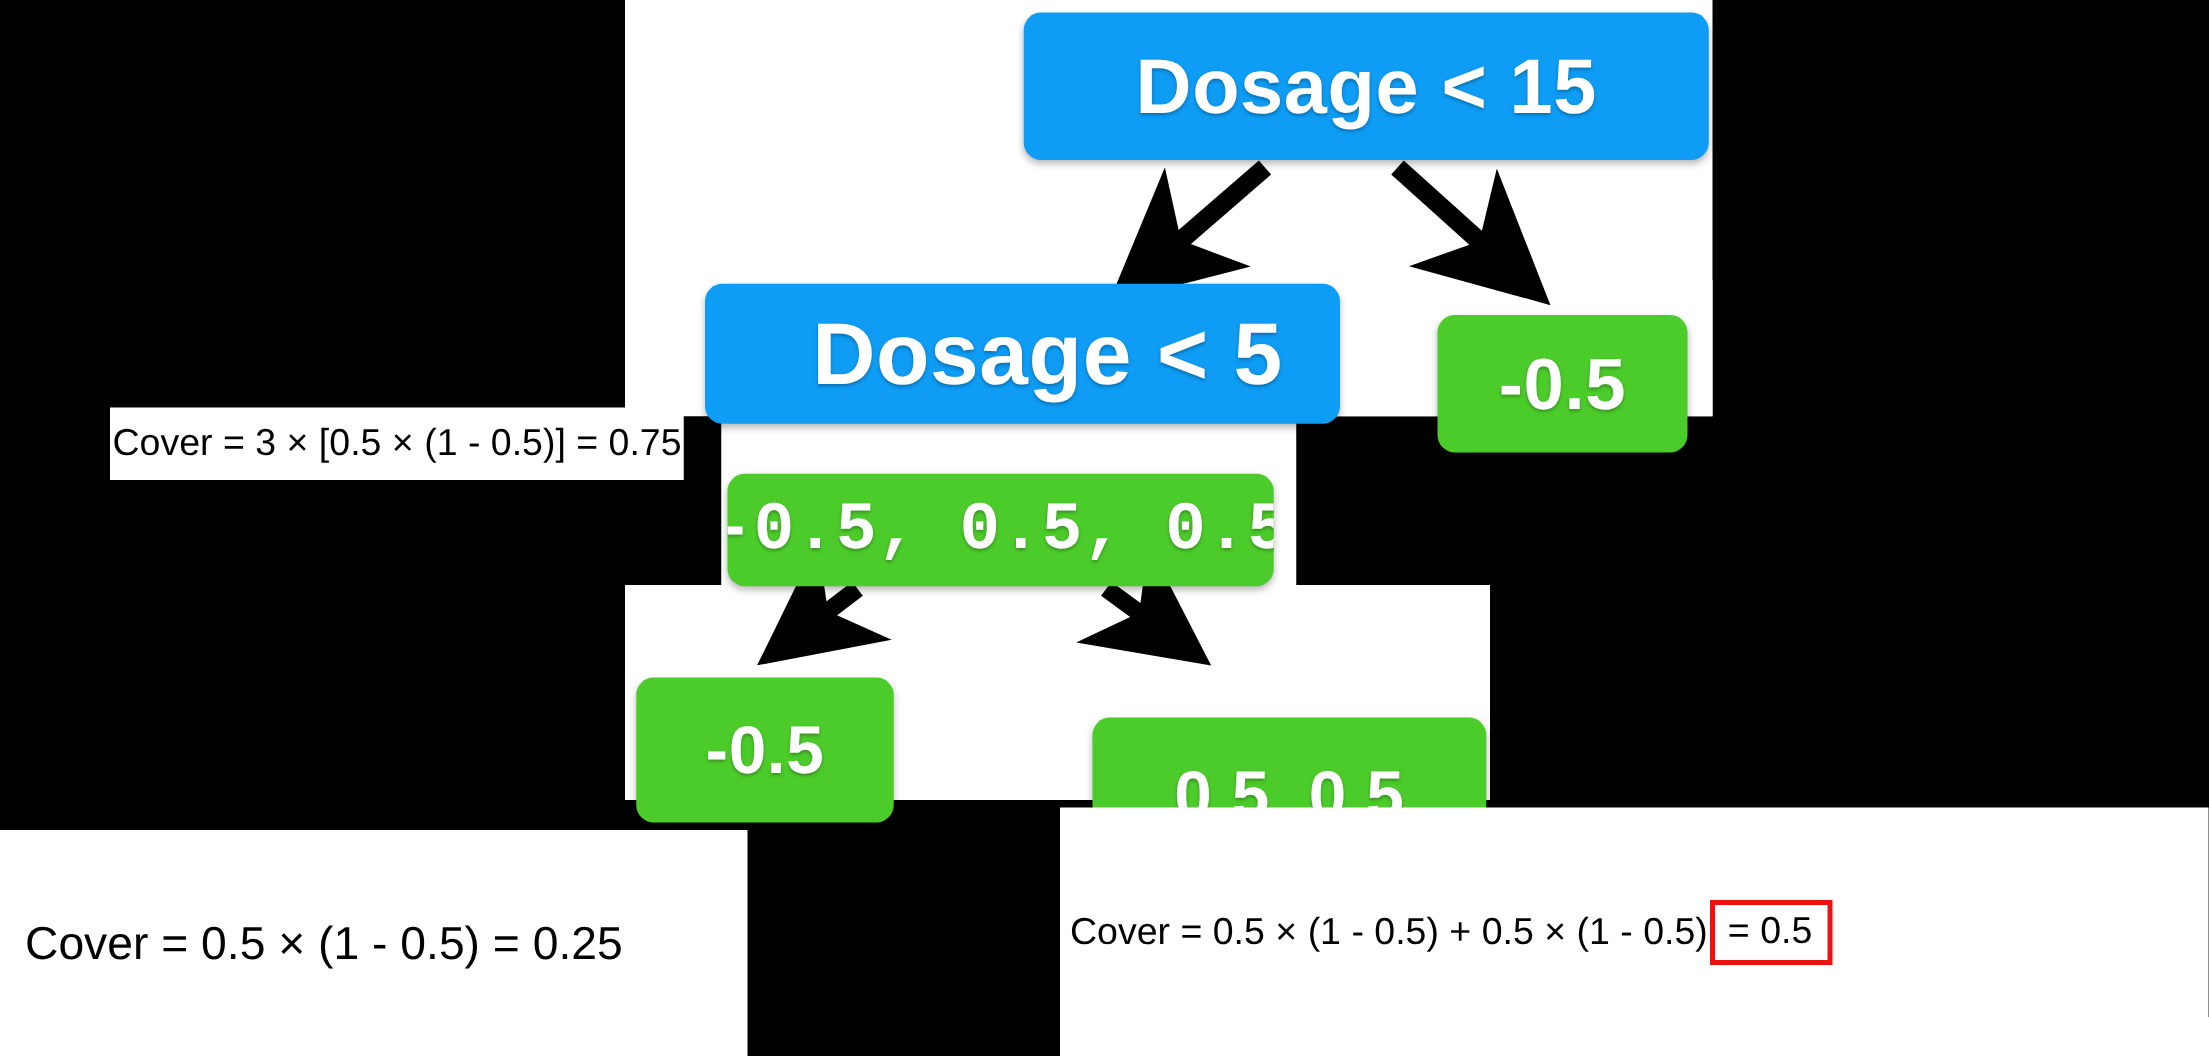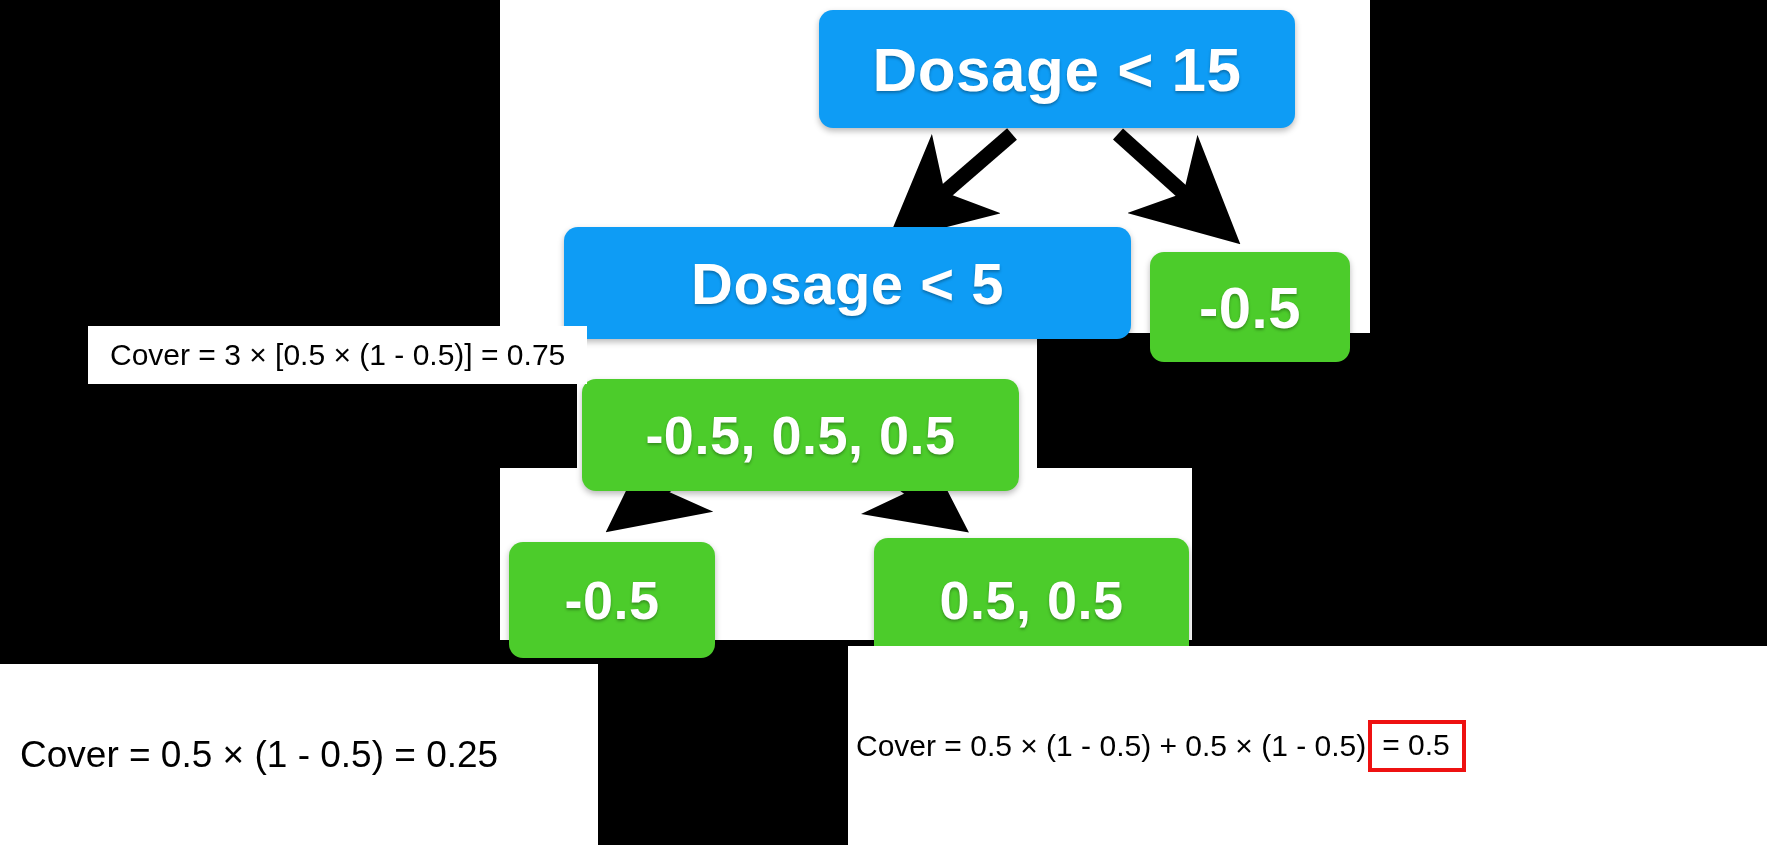--- a/index.html
+++ b/index.html
@@ -38,26 +38,26 @@
     letter-spacing: 0.5px;
     text-shadow: 0 2px 3px rgba(0,0,0,0.30);
     box-shadow: 0 3px 6px rgba(0,0,0,0.28);
     white-space: nowrap;
     overflow: hidden;
     z-index: 6;
   }
   .node.decision { background: #0e9cf5; }
   .node.leaf     { background: #4ccc2b; margin-top: 24px; }
 
-  #node-root  { left: 819px;  top: 10px;  width: 476px; height: 118px; font-size: 62px; }
-  #node-split { left: 564px;  top: 227px; width: 567px; height: 112px; font-size: 58px; }
+  #node-root  { left: 819px;  top: 10px;  width: 548px; height: 118px; font-size: 62px; }
+  #node-split { left: 564px;  top: 227px; width: 468px; height: 112px; font-size: 70px; padding-left: 40px; }
   #node-r1    { left: 1150px; top: 228px; width: 200px; height: 110px; font-size: 58px; }
-  #node-mid   { left: 582px;  top: 355px; width: 437px; height: 112px; font-size: 54px; }
+  #node-mid   { left: 582px;  top: 355px; width: 437px; height: 90px; font-size: 54px; font-family: Liberation Mono, monospace; }
   #node-l1    { left: 509px;  top: 518px; width: 206px; height: 116px; font-size: 54px; }
-  #node-l2    { left: 874px;  top: 514px; width: 315px; height: 124px; font-size: 54px; }
+  #node-l2    { left: 874px;  top: 550px; width: 315px; height: 124px; font-size: 54px; }
 
   
   #arrows {
     position: absolute;
     left: 0; top: 0;
     width: 1767px;
     height: 845px;
     z-index: 5;
     pointer-events: none;
   }
@@ -67,21 +67,21 @@
     position: absolute;
     background: #ffffff;
     color: #000000;
     display: flex;
     align-items: center;
     white-space: nowrap;
     z-index: 10;
   }
   #callout-top {
     left: 88px;  top: 326px; height: 58px;
-    padding: 0 22px;
+    padding: 0 2px;
     font-size: 30px;
   }
   #callout-bottomleft {
     left: 0px;   top: 664px; width: 578px; height: 181px;
     padding-left: 20px;
     font-size: 37px;
   }
   #callout-bottomright {
     left: 848px; top: 646px; width: 919px; height: 199px;
     padding-left: 8px;

